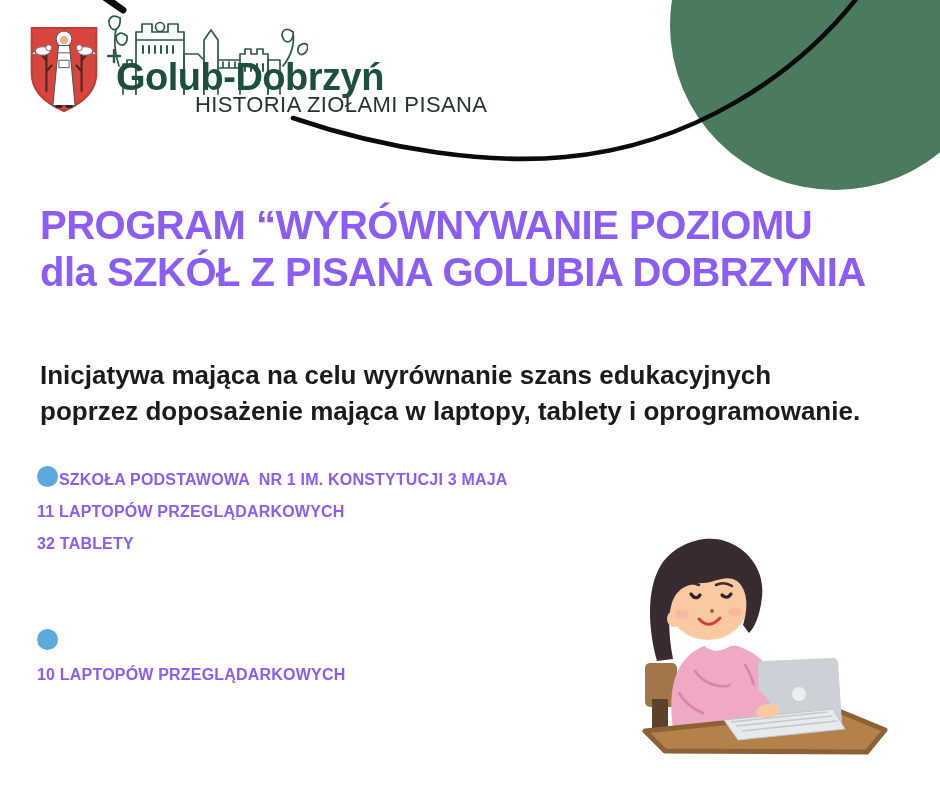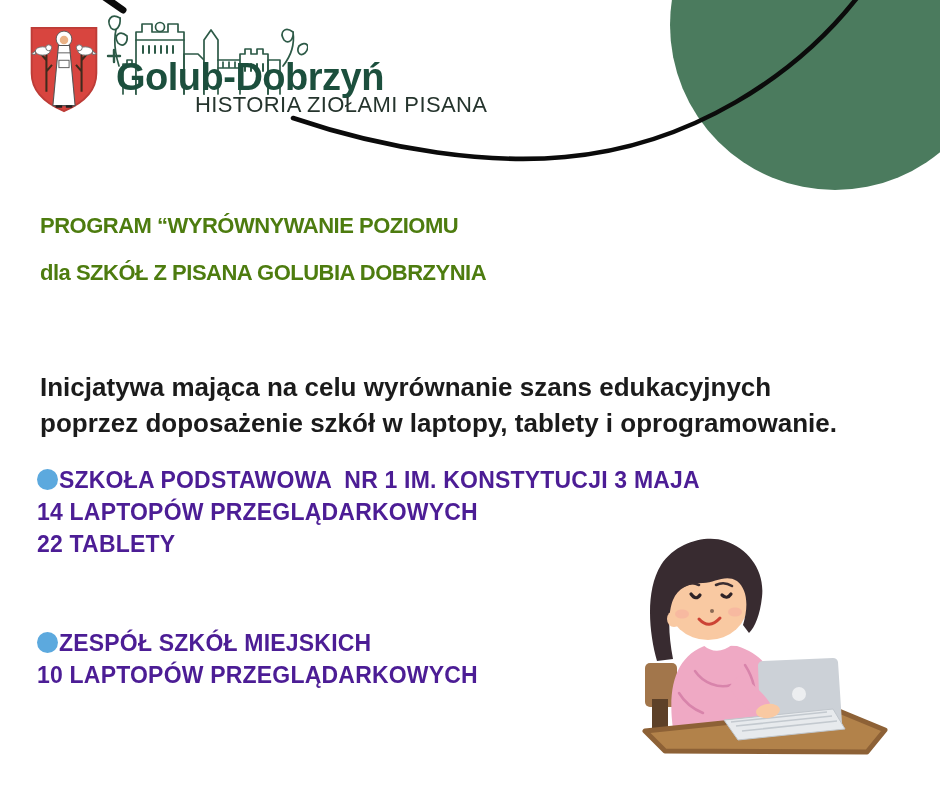--- a/index.html
+++ b/index.html
@@ -19,34 +19,34 @@
   .logo-title{
     position:absolute;left:116px;top:56px;font-size:38px;font-weight:800;
     letter-spacing:-0.5px;color:#1c4f3d;white-space:nowrap;
   }
   .logo-tagline{
     position:absolute;left:195px;top:92px;font-size:22px;font-weight:400;
     letter-spacing:0.4px;color:#25342d;white-space:nowrap;
   }
   
   .headline{
-    position:absolute;left:40px;top:202px;font-size:22px;line-height:47px;
-    font-weight:800;letter-spacing:-0.5px;color:#4d7c0f;
+    position:absolute;left:40px;top:202px;font-size:40px;line-height:47px;
+    font-weight:800;letter-spacing:-0.5px;color:#8b5cf6;
   }
   .headline span{display:block;white-space:nowrap;}
   
   .intro{
-    position:absolute;left:40px;top:370px;font-size:26px;line-height:35.5px;
+    position:absolute;left:40px;top:358px;font-size:26px;line-height:35.5px;
     font-weight:700;color:#1b1b1b;
   }
   .intro span{display:block;white-space:nowrap;}
   
   .school-list{
-    position:absolute;left:37px;font-size:23px;line-height:32px;
-    font-weight:800;color:#4c1d95;letter-spacing:0.2px;
+    position:absolute;left:37px;font-size:16px;line-height:32px;
+    font-weight:800;color:#8b5cf6;letter-spacing:0.2px;
   }
   .school-list.first{top:464px;}
   .school-list.second{top:627px;}
   .school-line{display:block;white-space:pre;}
   .bullet-dot{
     display:inline-block;width:21px;height:21px;border-radius:50%;
     background:#5ca9de;vertical-align:-2px;margin-right:1px;
   }
   
   .girl-svg{position:absolute;left:627px;top:533px;width:305px;height:252px;}
@@ -110,31 +110,31 @@
   <div class="logo-title">Golub-Dobrzyń</div>
   <div class="logo-tagline">HISTORIA ZIOŁAMI PISANA</div>
 
   <div class="headline">
     <span>PROGRAM “WYRÓWNYWANIE POZIOMU</span>
     <span>dla SZKÓŁ Z PISANA GOLUBIA DOBRZYNIA</span>
   </div>
 
   <div class="intro">
     <span>Inicjatywa mająca na celu wyrównanie szans edukacyjnych</span>
-    <span>poprzez doposażenie szkół w laptopy, tablety i oprogramowanie.</span>
+    <span>poprzez doposażenie mająca w laptopy, tablety i oprogramowanie.</span>
   </div>
 
   <div class="school-list first">
     <span class="school-line"><span class="bullet-dot"></span><span>SZKOŁA PODSTAWOWA  NR 1 IM. KONSTYTUCJI 3 MAJA</span></span>
-    <span class="school-line">14 LAPTOPÓW PRZEGLĄDARKOWYCH</span>
-    <span class="school-line">22 TABLETY</span>
+    <span class="school-line">11 LAPTOPÓW PRZEGLĄDARKOWYCH</span>
+    <span class="school-line">32 TABLETY</span>
   </div>
 
   <div class="school-list second">
-    <span class="school-line"><span class="bullet-dot"></span><span>ZESPÓŁ SZKÓŁ MIEJSKICH</span></span>
+    <span class="school-line"><span class="bullet-dot"></span></span>
     <span class="school-line">10 LAPTOPÓW PRZEGLĄDARKOWYCH</span>
   </div>
 
   <svg class="girl-svg" viewBox="0 0 305 252">
 
     <rect x="18" y="130" width="32" height="44" rx="5" fill="#a2764b"></rect>
     <rect x="25" y="166" width="16" height="30" fill="#5d4128"></rect>
 
     <path d="M46,196 C40,152 50,122 80,112 L110,113 C136,121 148,140 149,160 C150,174 146,186 139,194 Z" fill="#efa9c4"></path>
     <path d="M68,138 C76,150 92,156 104,152" stroke="#d884ab" stroke-width="2.5" fill="none" stroke-linecap="round"></path>

